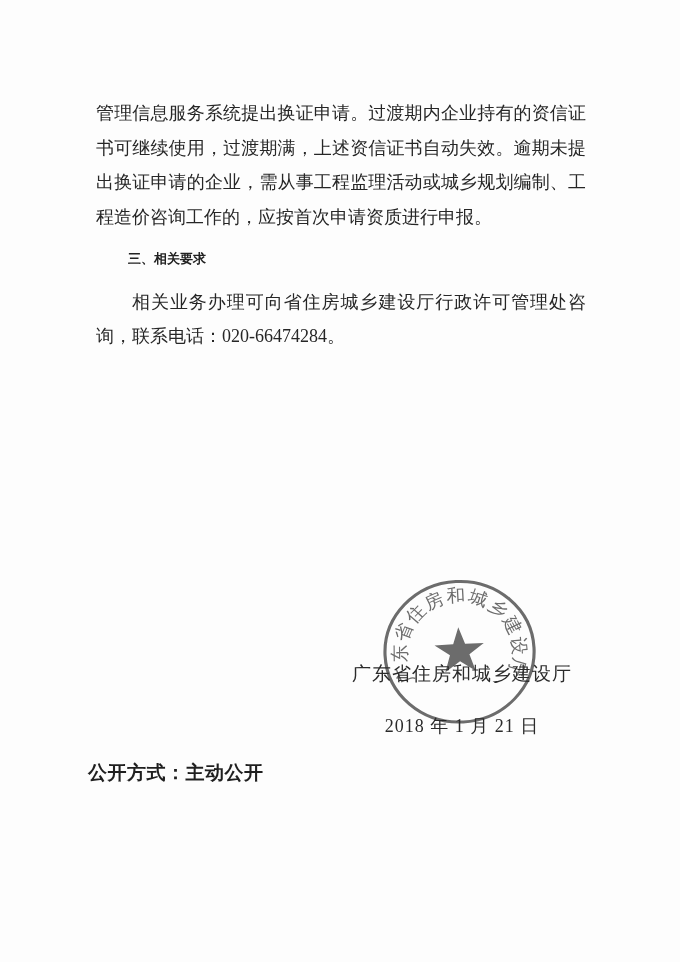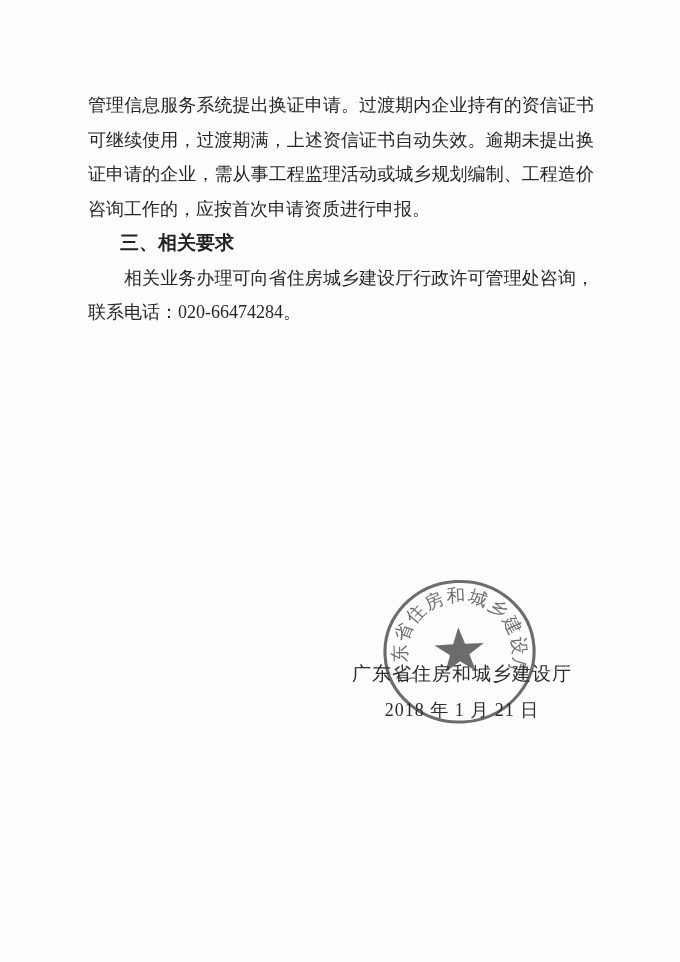--- a/index.html
+++ b/index.html
@@ -24,30 +24,30 @@
     left: 88px;
     top: 88px;
     width: 506px;
     font-size: 18px;
     line-height: 34.5px;
     color: #262626;
     text-align: justify;
     text-justify: inter-ideograph;
   }
   .content p {
-    margin: 0;
+    margin: 8px;
     padding: 0;
   }
   .para-indent {
     text-indent: 36px;
   }
   .section-heading {
     font-family: "Liberation Sans", "DejaVu Sans", sans-serif;
     font-weight: bold;
-    font-size: 19px;
+    font-size: 13px;
     text-indent: 32px;
     color: #222222;
   }
   .seal {
     position: absolute;
     left: 381px;
     top: 577px;
     width: 157px;
     height: 148px;
     opacity: 0.82;
@@ -72,21 +72,21 @@
     text-align: center;
     color: #2b2b2b;
     z-index: 2;
   }
   .sig-issuer {
     font-size: 19px;
     line-height: 24px;
     letter-spacing: 1px;
   }
   .sig-date {
-    margin-top: 12px;
+    margin-top: 28px;
     font-size: 18px;
     line-height: 24px;
     letter-spacing: 1px;
   }
   .footer-note {
     position: absolute;
     left: 88px;
     top: 761px;
     font-family: "Liberation Sans", "DejaVu Sans", sans-serif;
     font-weight: bold;
@@ -116,14 +116,15 @@
         <textPath href="#sealArc" startOffset="50%">广东省住房和城乡建设厅</textPath>
       </text>
     </svg>
   </div>
 
   <div class="signature">
     <div class="sig-issuer">广东省住房和城乡建设厅</div>
     <div class="sig-date">2018 年 1 月 21 日</div>
   </div>
 
+  <div class="footer-note">公开方式：主动公开</div>
 
 </div>
 
 </body></html>

